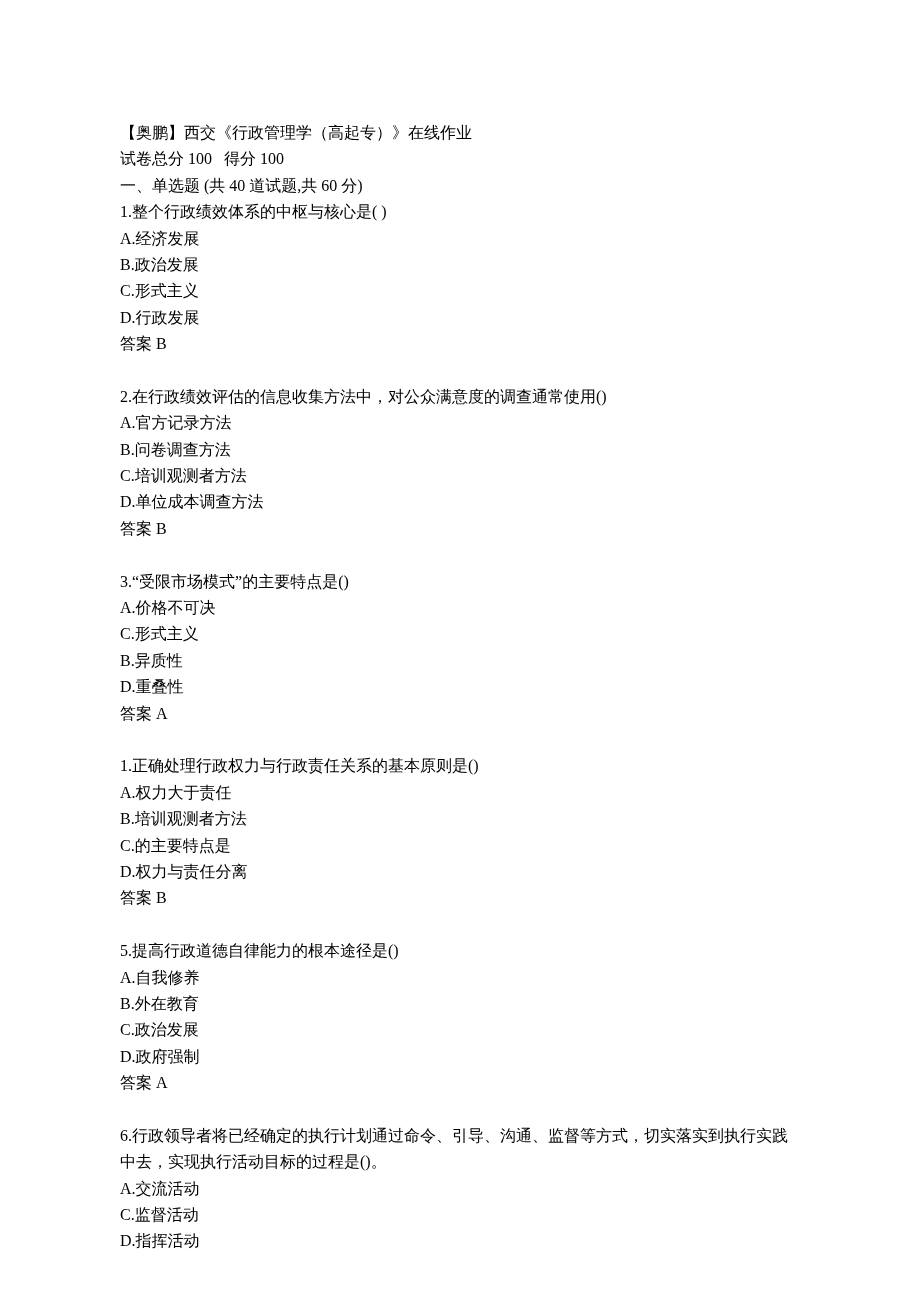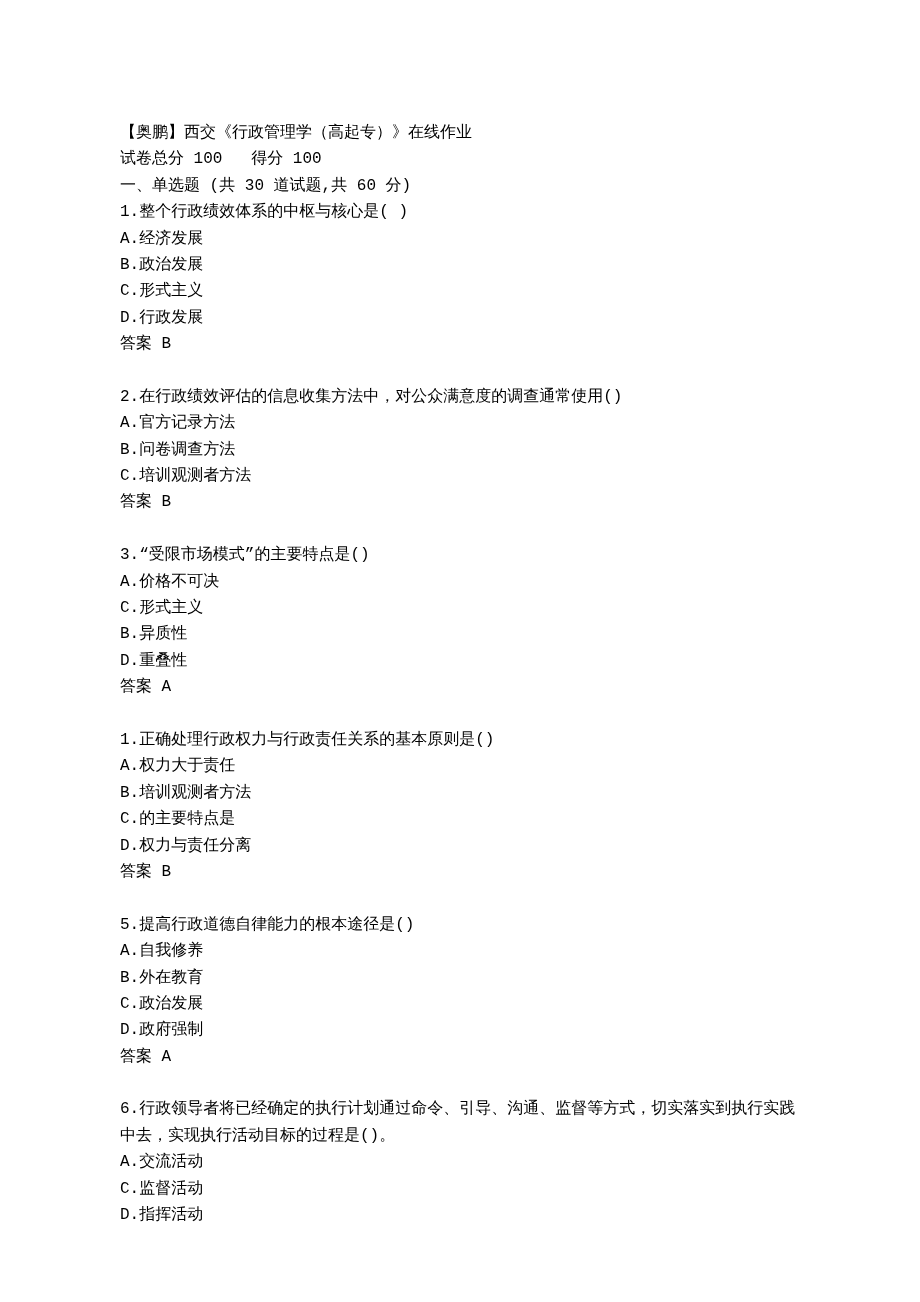--- a/index.html
+++ b/index.html
@@ -12,46 +12,46 @@
     line-height: 1.65;
   }
   .page {
     width: 920px;
     min-height: 1302px;
     box-sizing: border-box;
     padding: 120px 120px 60px 120px;
   }
   .line {
     white-space: pre-wrap;
-    font-family: Liberation Mono, monospace;
   }
   .blank {
     height: 1.65em;
   }
 </style>
 </head>
 <body>
 
 <div class="page">
   <div class="line">【奥鹏】西交《行政管理学（高起专）》在线作业</div>
   <div class="line">试卷总分 100   得分 100</div>
-  <div class="line">一、单选题 (共 30 道试题,共 60 分)</div>
+  <div class="line">一、单选题 (共 40 道试题,共 60 分)</div>
 
   <div id="questions-container">
       <div class="line">1.整个行政绩效体系的中枢与核心是( )</div>
       <div class="line">A.经济发展</div>
       <div class="line">B.政治发展</div>
       <div class="line">C.形式主义</div>
       <div class="line">D.行政发展</div>
       <div class="line">答案 B</div>
       <div class="blank"></div>
       <div class="line">2.在行政绩效评估的信息收集方法中，对公众满意度的调查通常使用()</div>
       <div class="line">A.官方记录方法</div>
       <div class="line">B.问卷调查方法</div>
       <div class="line">C.培训观测者方法</div>
+      <div class="line">D.单位成本调查方法</div>
       <div class="line">答案 B</div>
       <div class="blank"></div>
       <div class="line">3.“受限市场模式”的主要特点是()</div>
       <div class="line">A.价格不可决</div>
       <div class="line">C.形式主义</div>
       <div class="line">B.异质性</div>
       <div class="line">D.重叠性</div>
       <div class="line">答案 A</div>
       <div class="blank"></div>
       <div class="line">1.正确处理行政权力与行政责任关系的基本原则是()</div>

